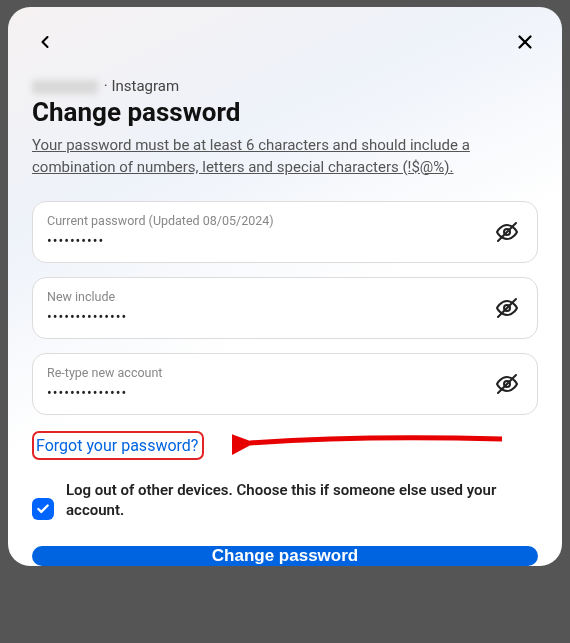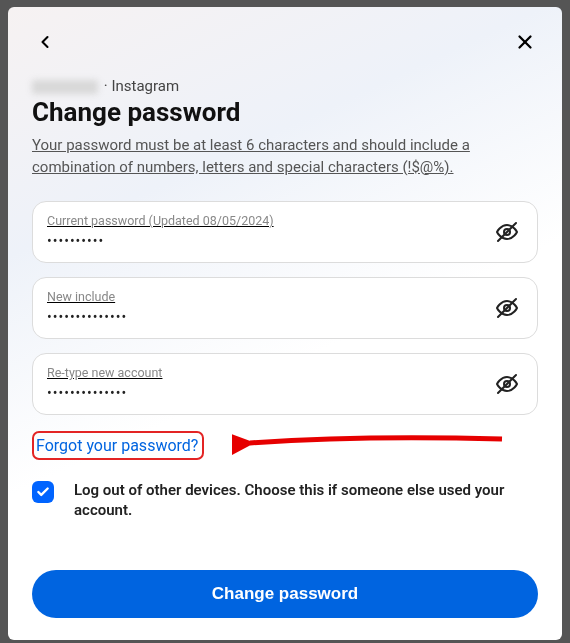--- a/index.html
+++ b/index.html
@@ -12,23 +12,23 @@
       height: 643px;
       background: #555;
       font-family: -apple-system, BlinkMacSystemFont, "Segoe UI", Roboto, Helvetica, Arial, sans-serif;
       display: flex;
       align-items: flex-start;
       justify-content: center;
       overflow: hidden;
     }
     .dialog {
       width: 554px;
-      height: 633px;
+      height: 559px;
       background: linear-gradient(155deg, #f6f2f2 0%, #eef2f9 28%, #ffffff 55%, #ffffff 100%);
-      border-radius: 6px;
+      border-radius: 22px;
       margin-top: 7px;
       padding: 18px 24px 22px 24px;
       position: relative;
       display: flex;
       flex-direction: column;
     }
     .topbar {
       display: flex;
       justify-content: space-between;
       align-items: center;
@@ -76,21 +76,20 @@
     }
     .field {
       background: #fff;
       border: 1px solid #dcdcdc;
       border-radius: 14px;
       padding: 10px 14px 10px 14px;
       margin-bottom: 14px;
       display: flex;
       align-items: center;
       min-height: 62px;
-      text-decoration: underline;
     }
     .field-inner {
       flex: 1;
     }
     .field-label {
       font-size: 12.5px;
       color: #888;
       margin-bottom: 3px;
     }
     .field-input {
@@ -129,22 +128,22 @@
       display: inline-block;
     }
     .arrow-wrap {
       position: absolute;
       left: 200px;
       top: 50%;
       transform: translateY(-50%);
     }
     .checkbox-row {
       display: flex;
-      align-items: flex-start;
-      gap: 20px;
+      align-items: flex-end;
+      gap: 12px;
       margin-bottom: 26px;
     }
     .checkbox {
       width: 22px;
       height: 22px;
       border-radius: 6px;
       background: #0064ff;
       display: flex;
       align-items: center;
       justify-content: center;

